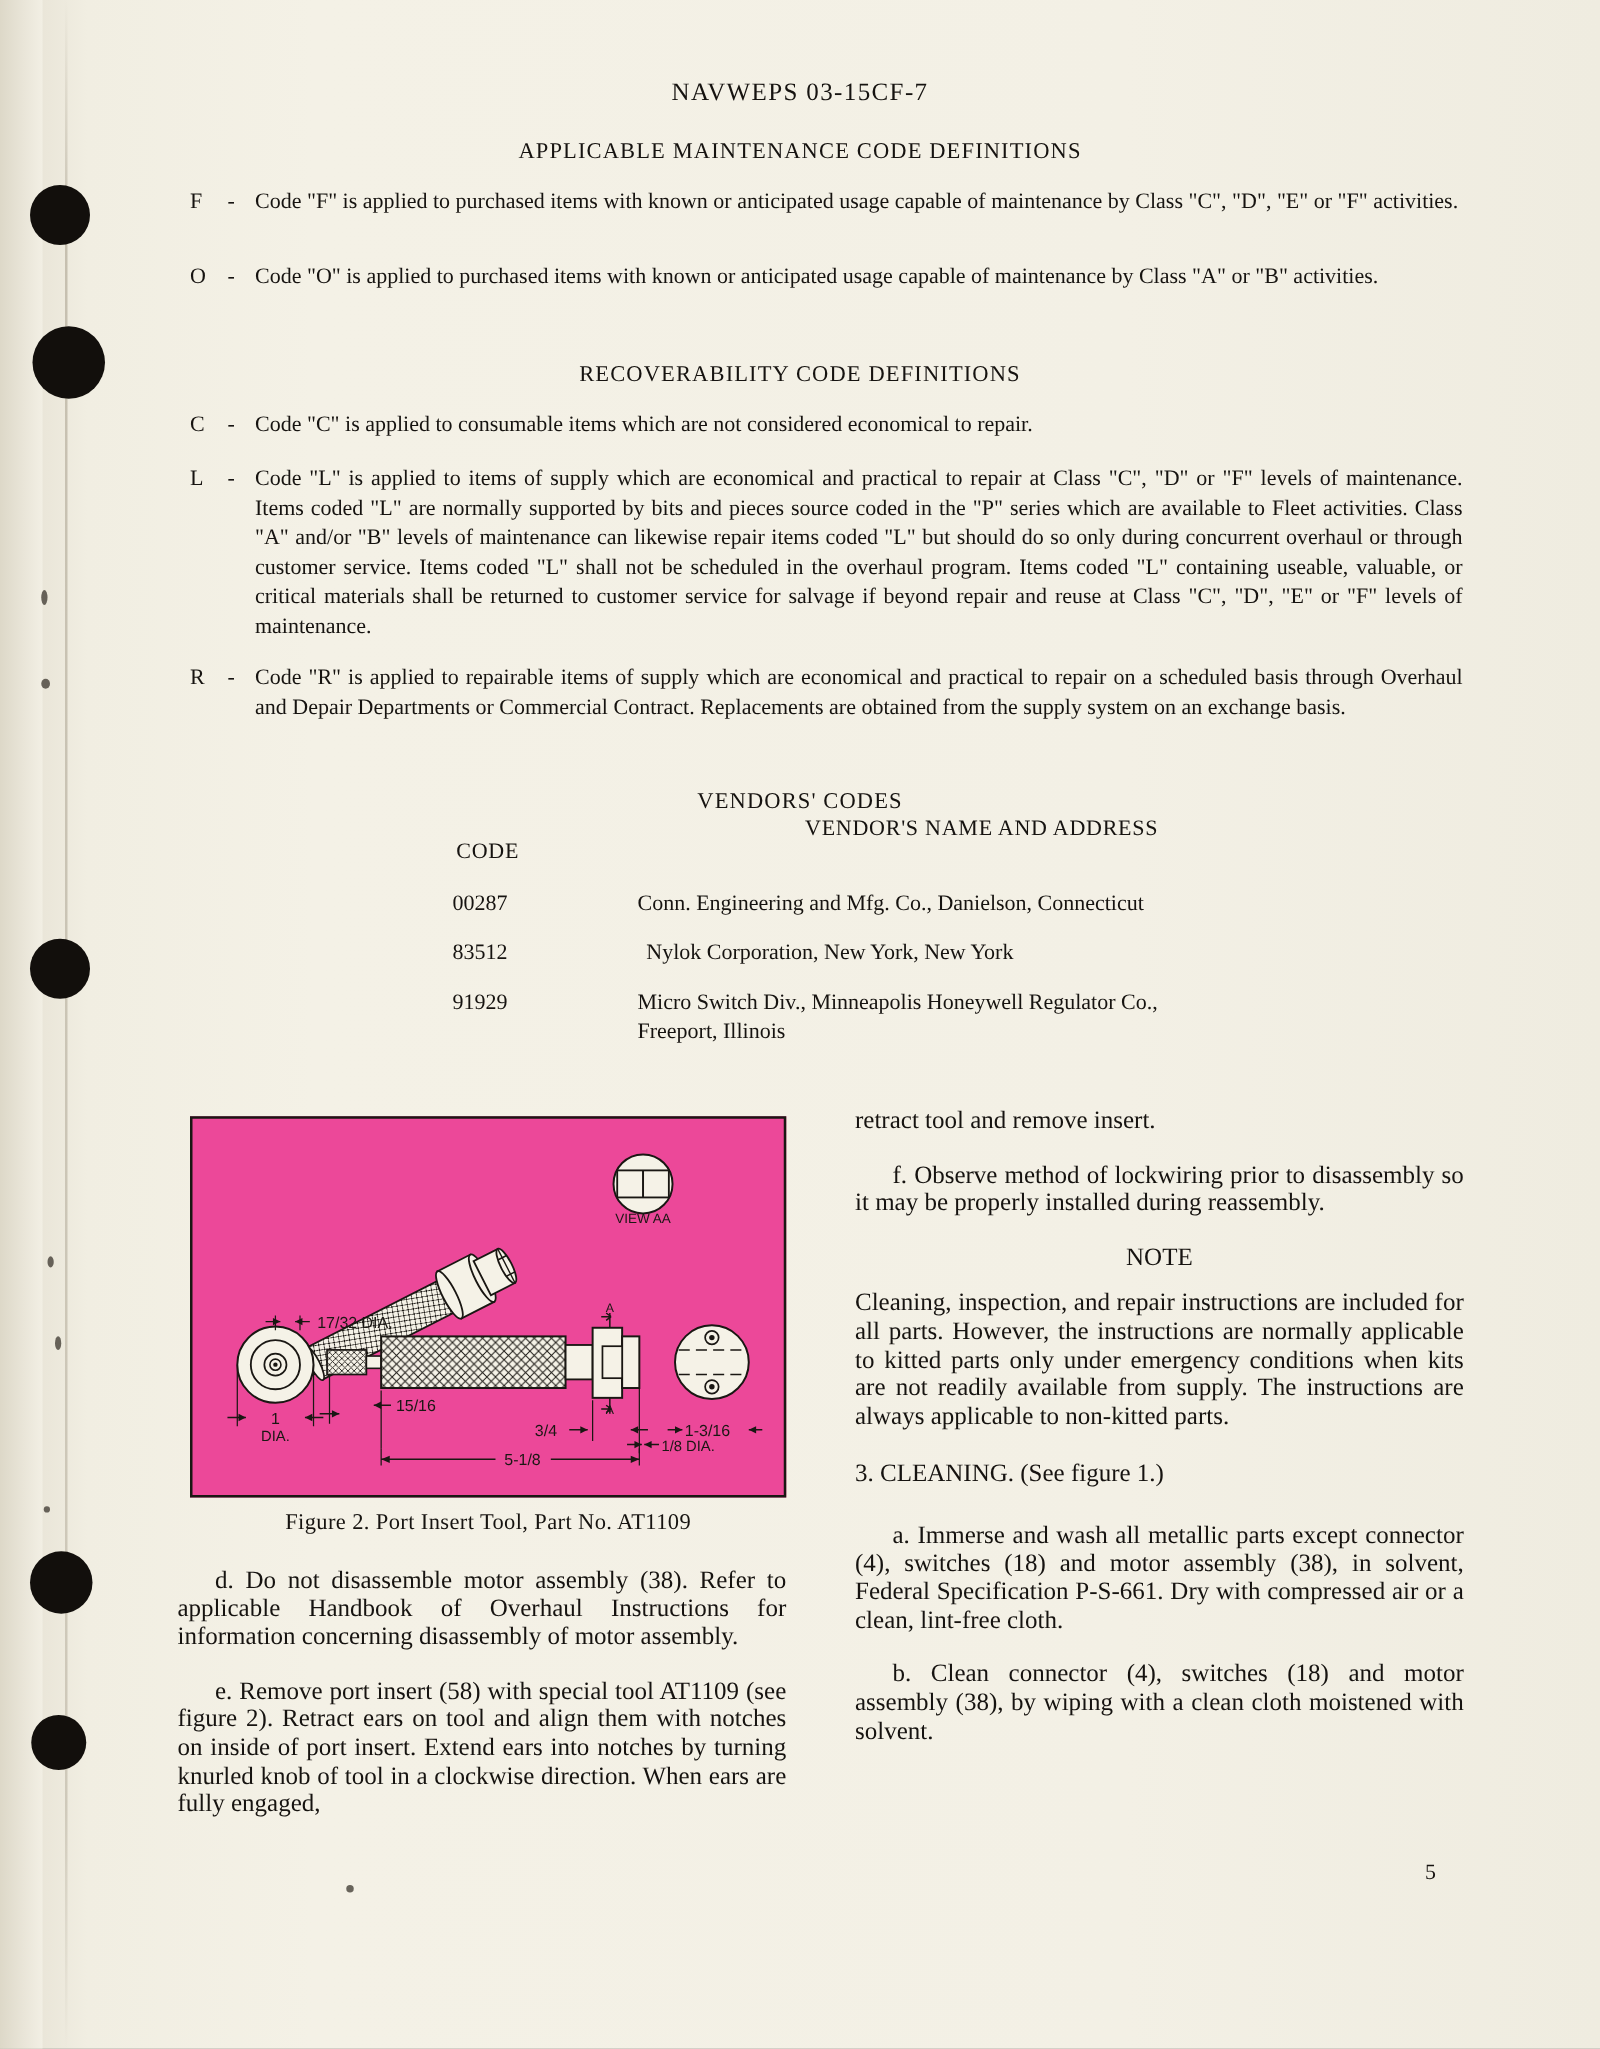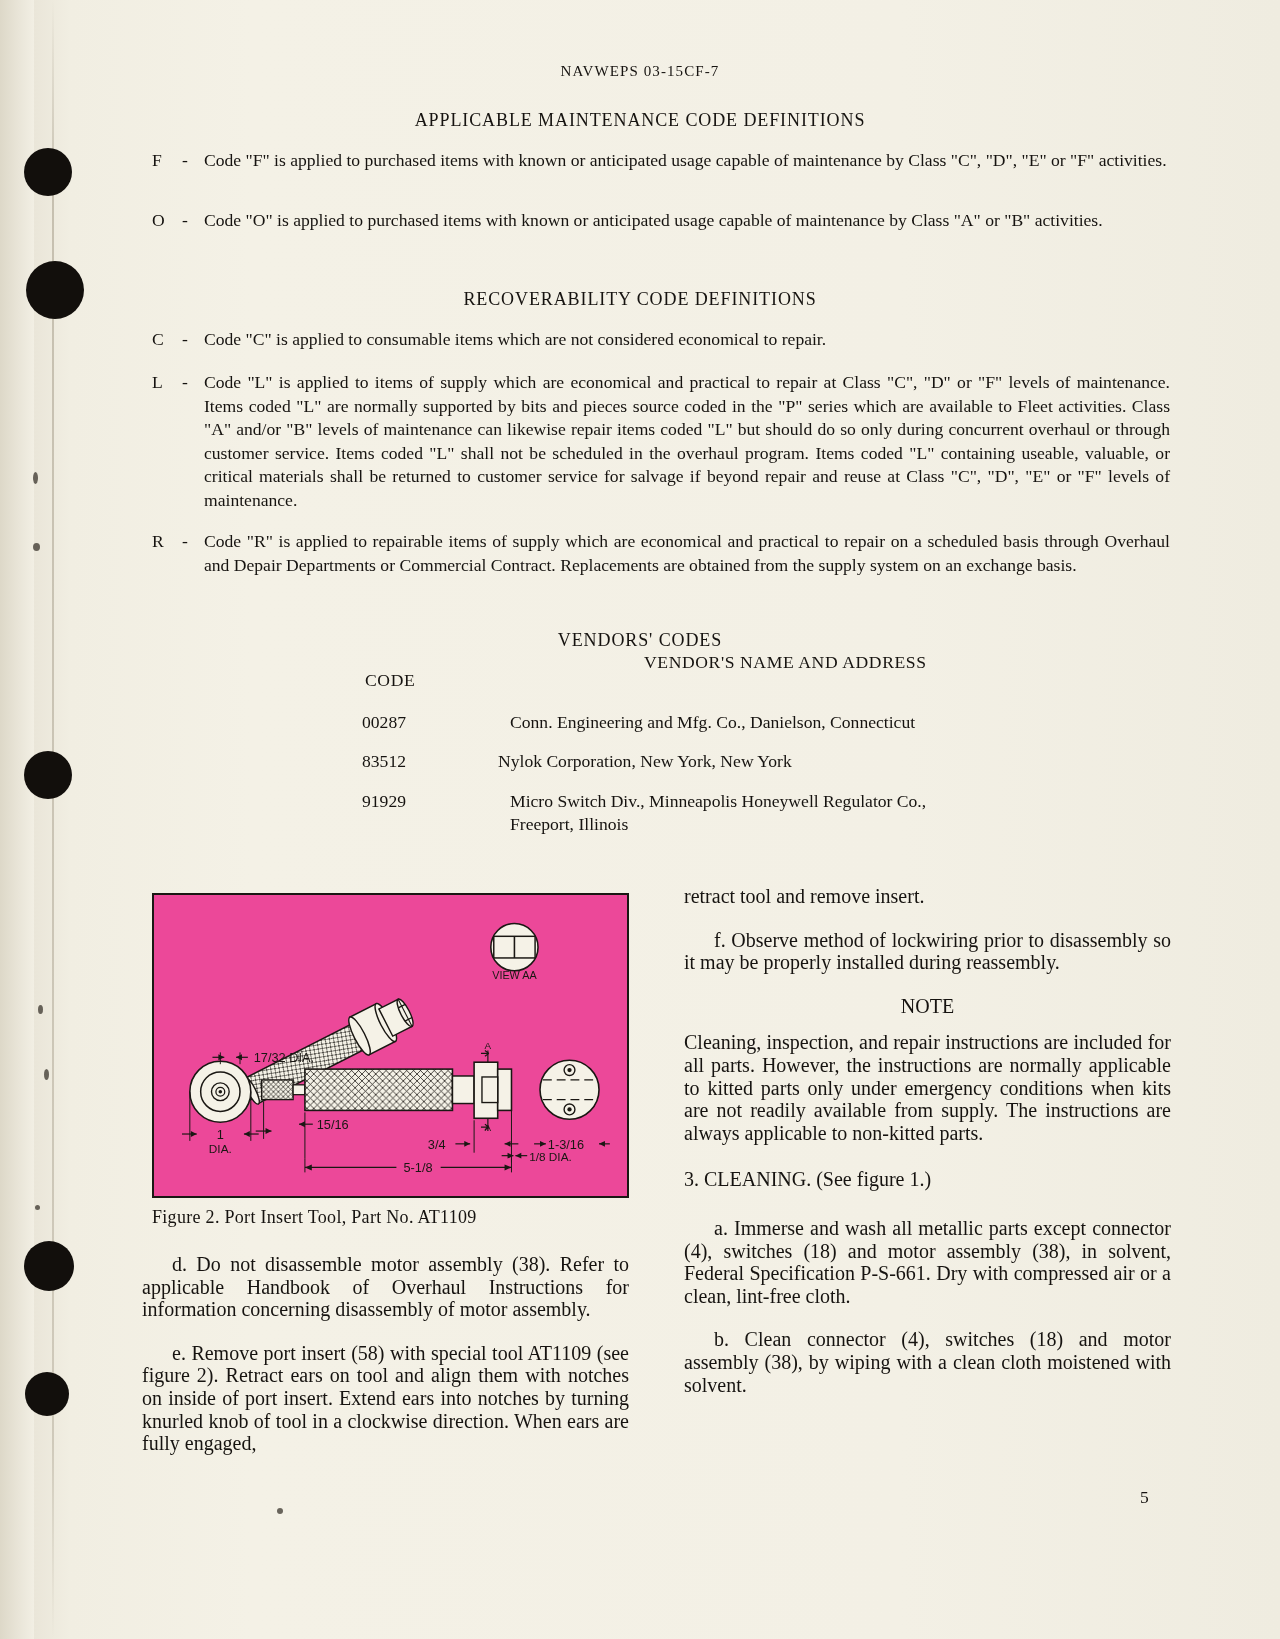--- a/index.html
+++ b/index.html
@@ -52,21 +52,21 @@
   .content {
     position: absolute;
     left: 0; top: 0;
     width: 1280px; height: 1639px;
   }
 
   .hdr {
     position: absolute;
     width: 100%;
     text-align: center;
-    font-size: 15px;
+    font-size: 20px;
     letter-spacing: 1.1px;
     font-family: "Liberation Serif", serif;
   }
   .sect-title {
     position: absolute;
     width: 100%;
     text-align: center;
     font-size: 18px;
     letter-spacing: .9px;
   }
@@ -116,20 +116,21 @@
     height: 305px;
     border: 2.5px solid #1a1713;
     background: #ec4899;
     box-sizing: border-box;
   }
   .figcap {
     position: absolute;
     left: 152px;
     top: 1207px;
     width: 477px;
+    text-align: center;
     font-size: 18px;
     letter-spacing: .3px;
   }
 
   
   .col {
     position: absolute;
     font-size: 20px;
     line-height: 22.6px;
   }
@@ -210,21 +211,21 @@
     <div class="vend-head" style="left:365px; top:670px;">CODE</div>
     <div class="vend-head" style="left:644px; top:652px;">VENDOR'S NAME AND ADDRESS</div>
 
     <div class="vend-row" style="left:0; top:711px; width:100%;">
       <span class="vend-code" style="left:362px;">00287</span>
       <span class="vend-name" style="left:510px;">Conn. Engineering and Mfg. Co., Danielson, Connecticut</span>
     </div>
 
     <div class="vend-row" style="left:0; top:750px; width:100%;">
       <span class="vend-code" style="left:362px;">83512</span>
-      <span class="vend-name" style="left:498px;">Nylok Corporation, New York, New York</span>
+      <span class="vend-name" style="left:517px;">Nylok Corporation, New York, New York</span>
     </div>
 
     <div class="vend-row" style="left:0; top:790px; width:100%;">
       <span class="vend-code" style="left:362px;">91929</span>
       <span class="vend-name" style="left:510px;">Micro Switch Div., Minneapolis Honeywell Regulator Co.,</span>
       <span class="vend-name" style="left:510px; top:23px;">Freeport, Illinois</span>
     </div>
 
     <div class="figbox">
       <svg viewBox="0 0 477 305" width="472" height="300">

